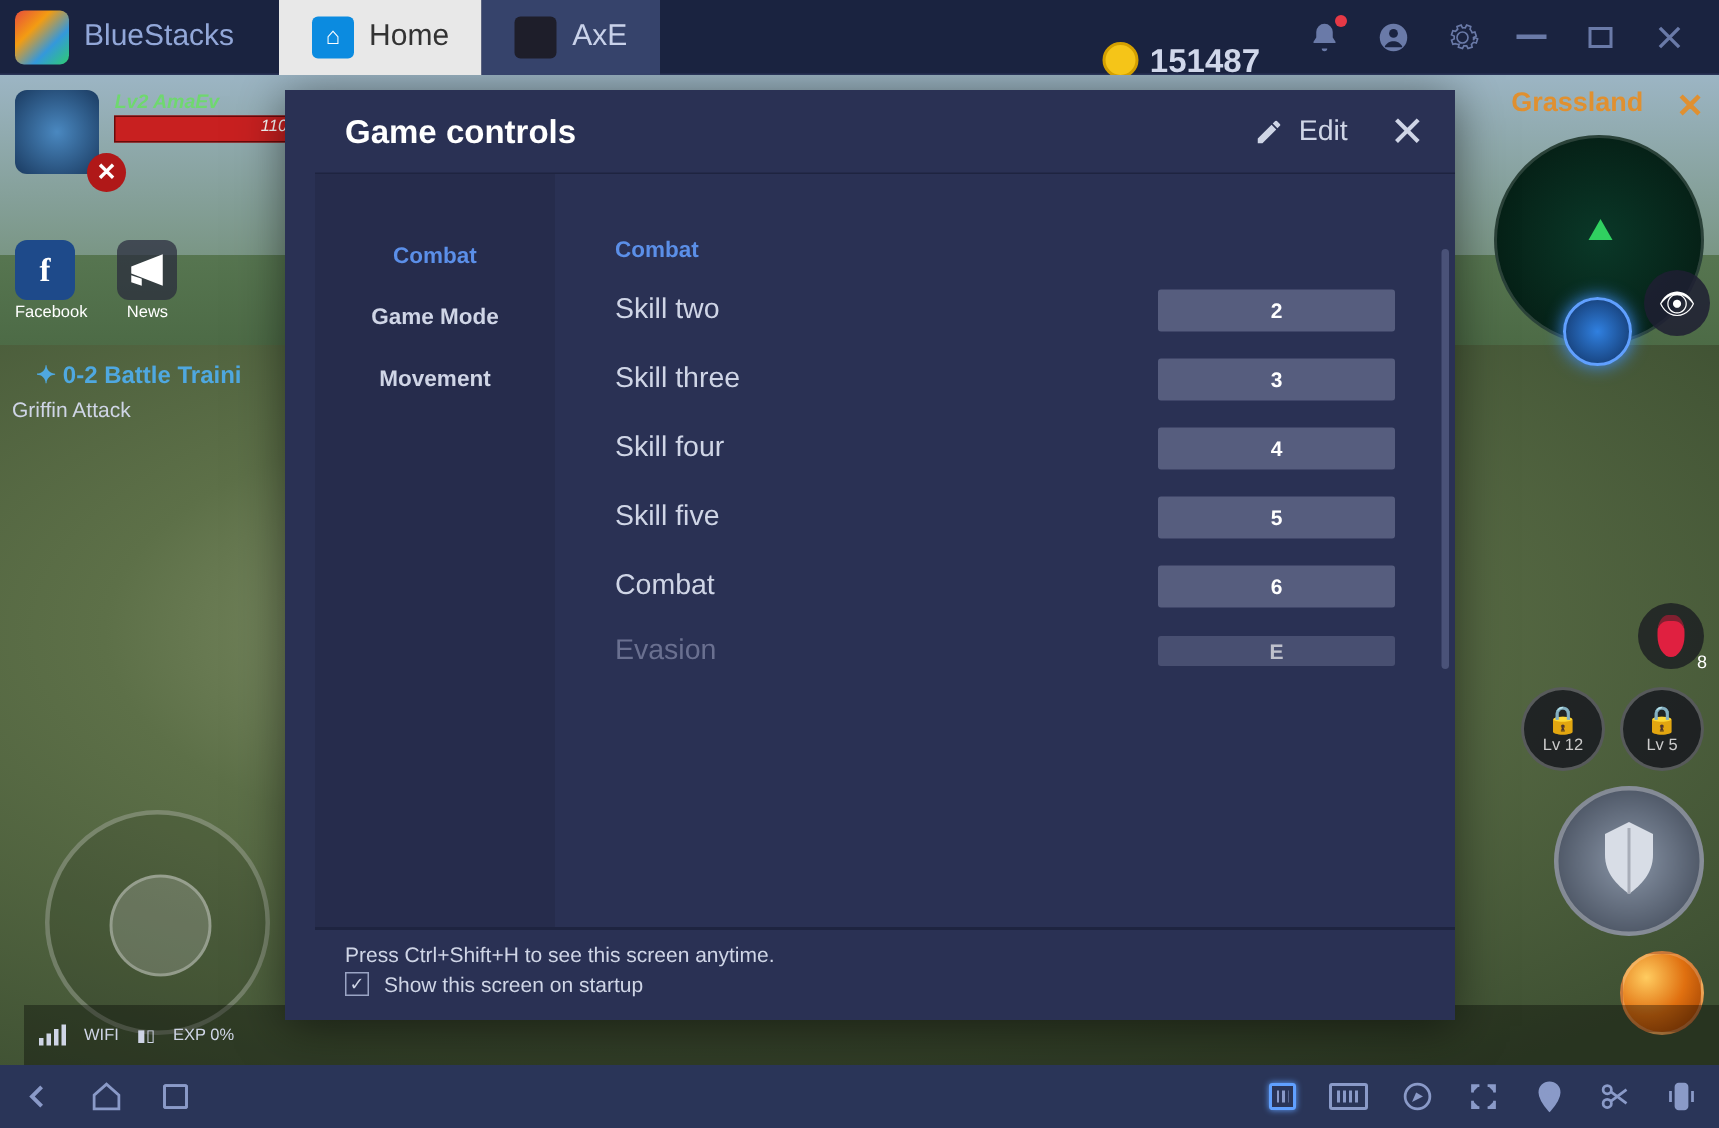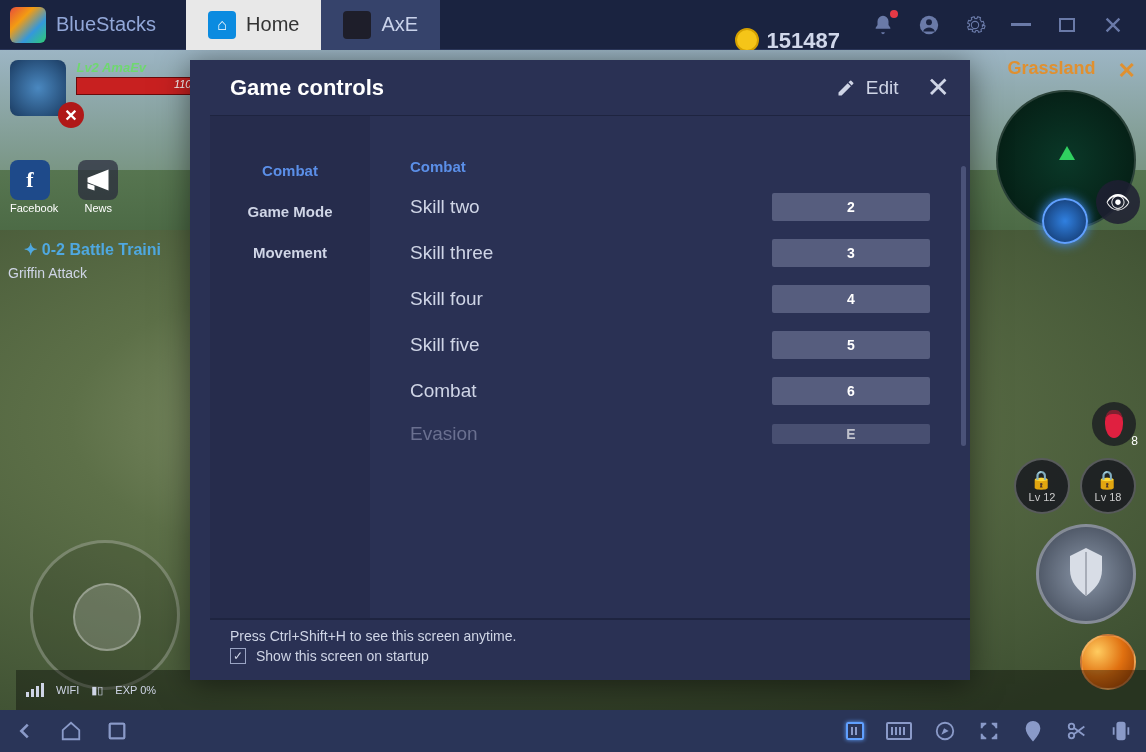--- a/index.html
+++ b/index.html
@@ -210,21 +210,21 @@
     <div class="skill-row">
       <div class="skill-btn sb56">
         <div style="text-align:center">
             <div class="lock-ic">🔒</div>
             <div>Lv 12</div>
           </div>
       </div>
       <div class="skill-btn sb56">
         <div style="text-align:center">
             <div class="lock-ic">🔒</div>
-            <div>Lv 18</div>
+            <div>Lv 5</div>
           </div>
       </div>
     </div>
     <div class="skill-row" style="align-items:flex-end;">
       <div class="skill-btn sb100">
         <svg viewBox="0 0 24 30">
             <path d="M12 2l8 4v7c0 6-4 10-8 13-4-3-8-7-8-13V6l8-4z"></path>
             <path d="M12 4v22" stroke="#a8adb8" stroke-width="1"></path>
           </svg>
       </div>

